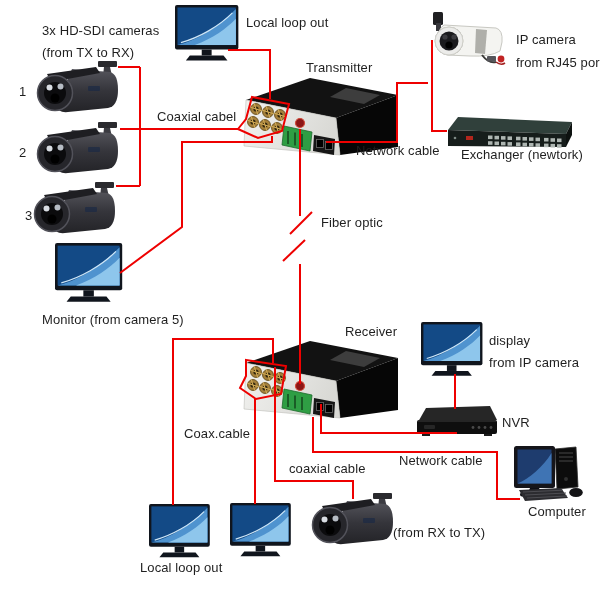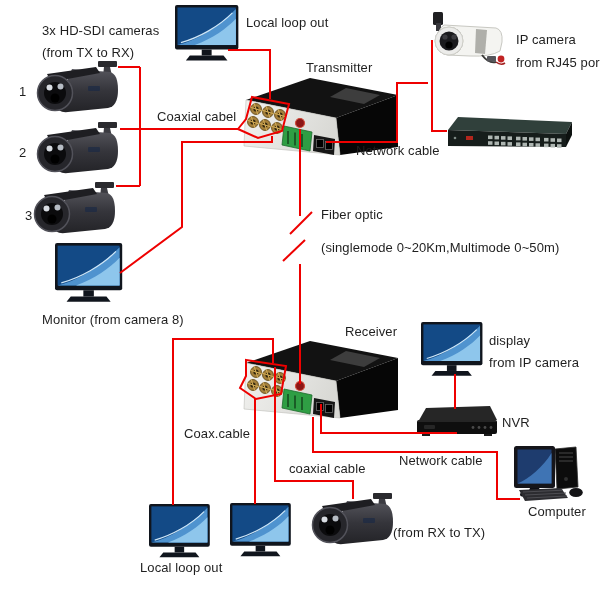--- a/index.html
+++ b/index.html
@@ -221,23 +221,23 @@
 <span class="lbl" style="left:42px;top:46px">(from TX to RX)</span>
 <span class="lbl" style="left:19px;top:85px">1</span>
 <span class="lbl" style="left:19px;top:146px">2</span>
 <span class="lbl" style="left:25px;top:209px">3</span>
 <span class="lbl" style="left:246px;top:16px">Local loop out</span>
 <span class="lbl" style="left:306px;top:61px">Transmitter</span>
 <span class="lbl" style="left:516px;top:33px">IP camera</span>
 <span class="lbl" style="left:516px;top:56px">from RJ45 port</span>
 <span class="lbl" style="left:157px;top:110px">Coaxial cabel</span>
 <span class="lbl" style="left:356px;top:144px">Network cable</span>
-<span class="lbl" style="left:321px;top:208px">Fiber optic</span>
-<span class="lbl" style="left:321px;top:241px">(singlemode 0~20Km,Multimode 0~50m)</span>
-<span class="lbl" style="left:42px;top:313px">Monitor (from camera 8)</span>
+<span class="lbl" style="left:461px;top:148px">Exchanger (newtork)</span>
+<span class="lbl" style="left:321px;top:216px">Fiber optic</span>
+<span class="lbl" style="left:42px;top:313px">Monitor (from camera 5)</span>
 <span class="lbl" style="left:345px;top:325px">Receiver</span>
 <span class="lbl" style="left:489px;top:334px">display</span>
 <span class="lbl" style="left:489px;top:356px">from IP camera</span>
 <span class="lbl" style="left:502px;top:416px">NVR</span>
 <span class="lbl" style="left:399px;top:454px">Network cable</span>
 <span class="lbl" style="left:528px;top:505px">Computer</span>
 <span class="lbl" style="left:184px;top:427px">Coax.cable</span>
 <span class="lbl" style="left:289px;top:462px">coaxial cable</span>
 <span class="lbl" style="left:393px;top:526px">(from RX to TX)</span>
 <span class="lbl" style="left:140px;top:561px">Local loop out</span>

